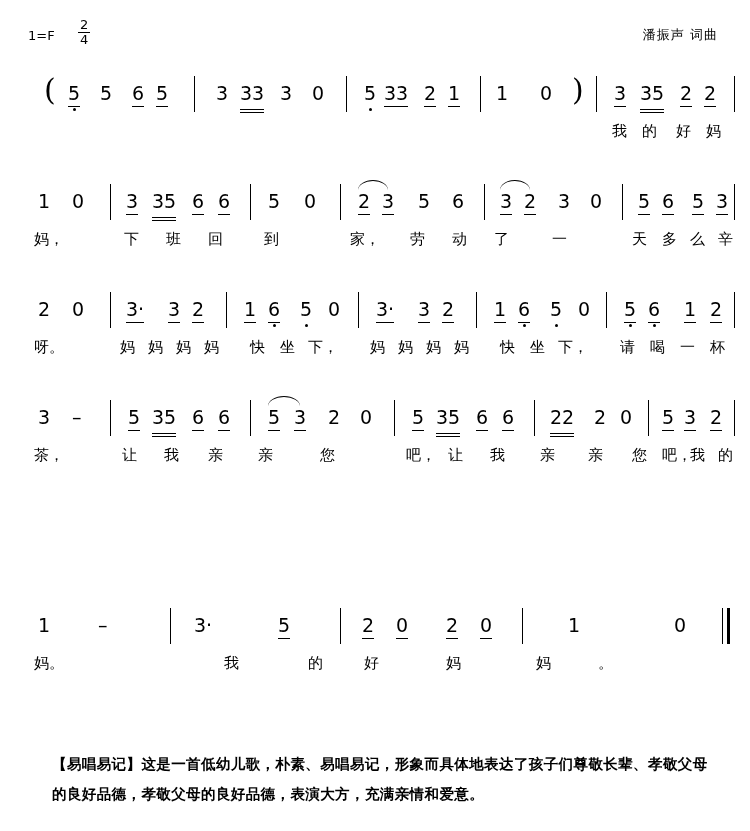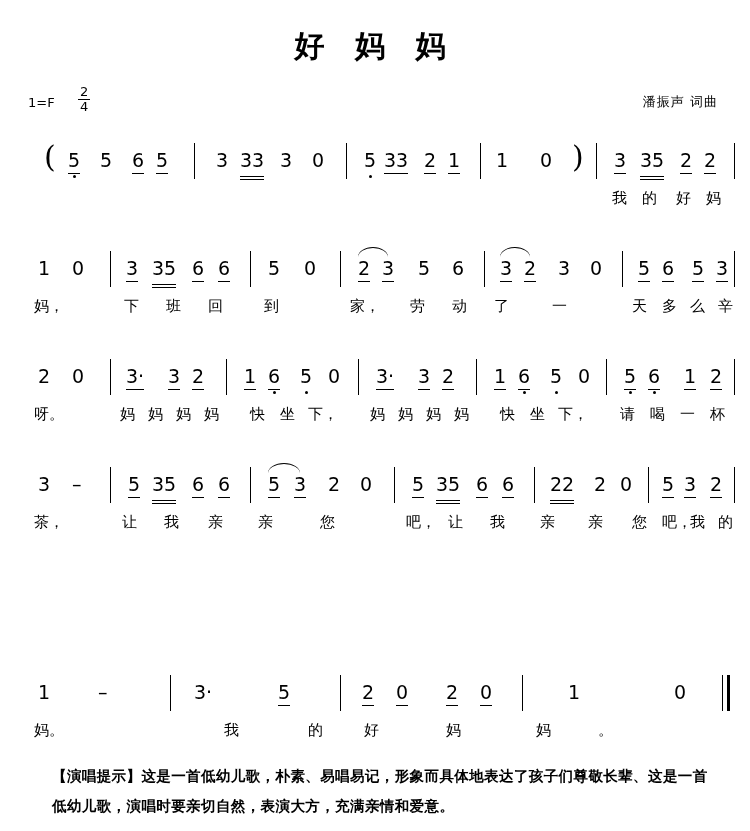--- a/index.html
+++ b/index.html
@@ -167,21 +167,20 @@
     font-weight: bold;
     letter-spacing: 0.4px;
   }
   .tips .label { font-weight: bold; }
 </style>
 </head>
 <body>
 
 <div class="sheet">
 
-  <div class="title">好 妈 妈</div>
 
   <div class="meta-row">
     <div class="key-sig">1=F</div>
     <div class="time-sig">
       <span class="num">2</span>
       <span class="den">4</span>
     </div>
     <div class="composer">潘振声  词曲</div>
   </div>
 
@@ -393,16 +392,16 @@
       <span class="lyr" style="left:196px;">我</span>
       <span class="lyr" style="left:280px;">的</span>
       <span class="lyr" style="left:336px;">好</span>
       <span class="lyr" style="left:418px;">妈</span>
       <span class="lyr" style="left:508px;">妈</span>
       <span class="lyr" style="left:570px;">。</span>
     </div>
   </div>
 
   <div class="tips">
-    <span class="label">【演唱提示】</span><span>这是一首低幼儿歌，朴素、易唱易记，形象而具体地表达了孩子们尊敬长辈、这是一首低幼儿歌，演唱时要亲切自然，表演大方，充满亲情和爱意。</span>
+    <span class="label">【易唱易记】</span><span>这是一首低幼儿歌，朴素、易唱易记，形象而具体地表达了孩子们尊敬长辈、孝敬父母的良好品德，孝敬父母的良好品德，表演大方，充满亲情和爱意。</span>
   </div>
 
 </div>
 
 </body></html>

